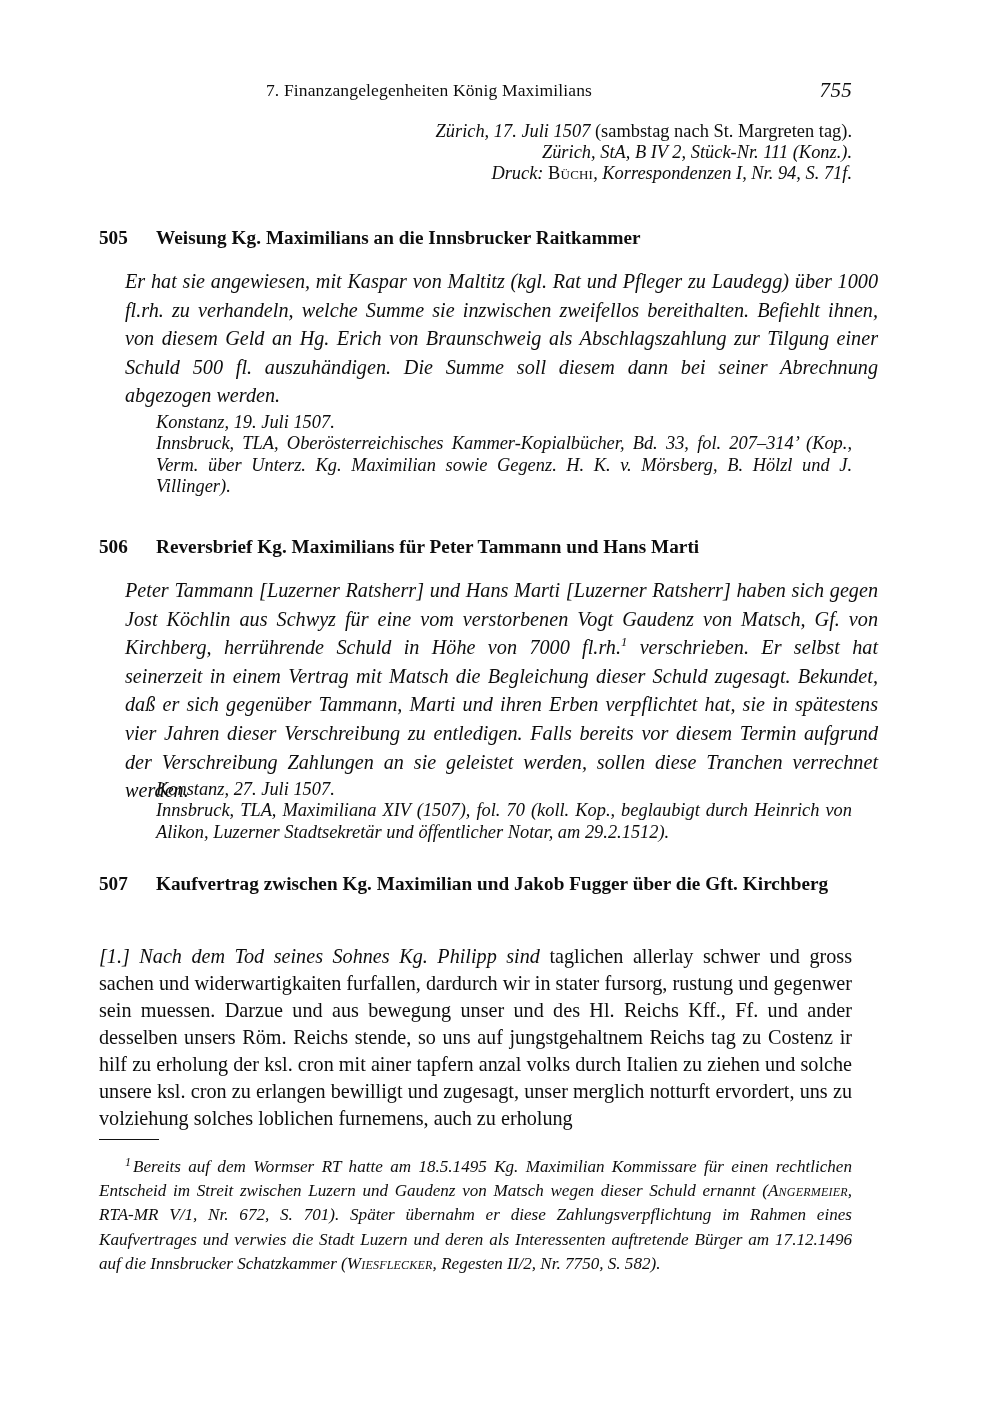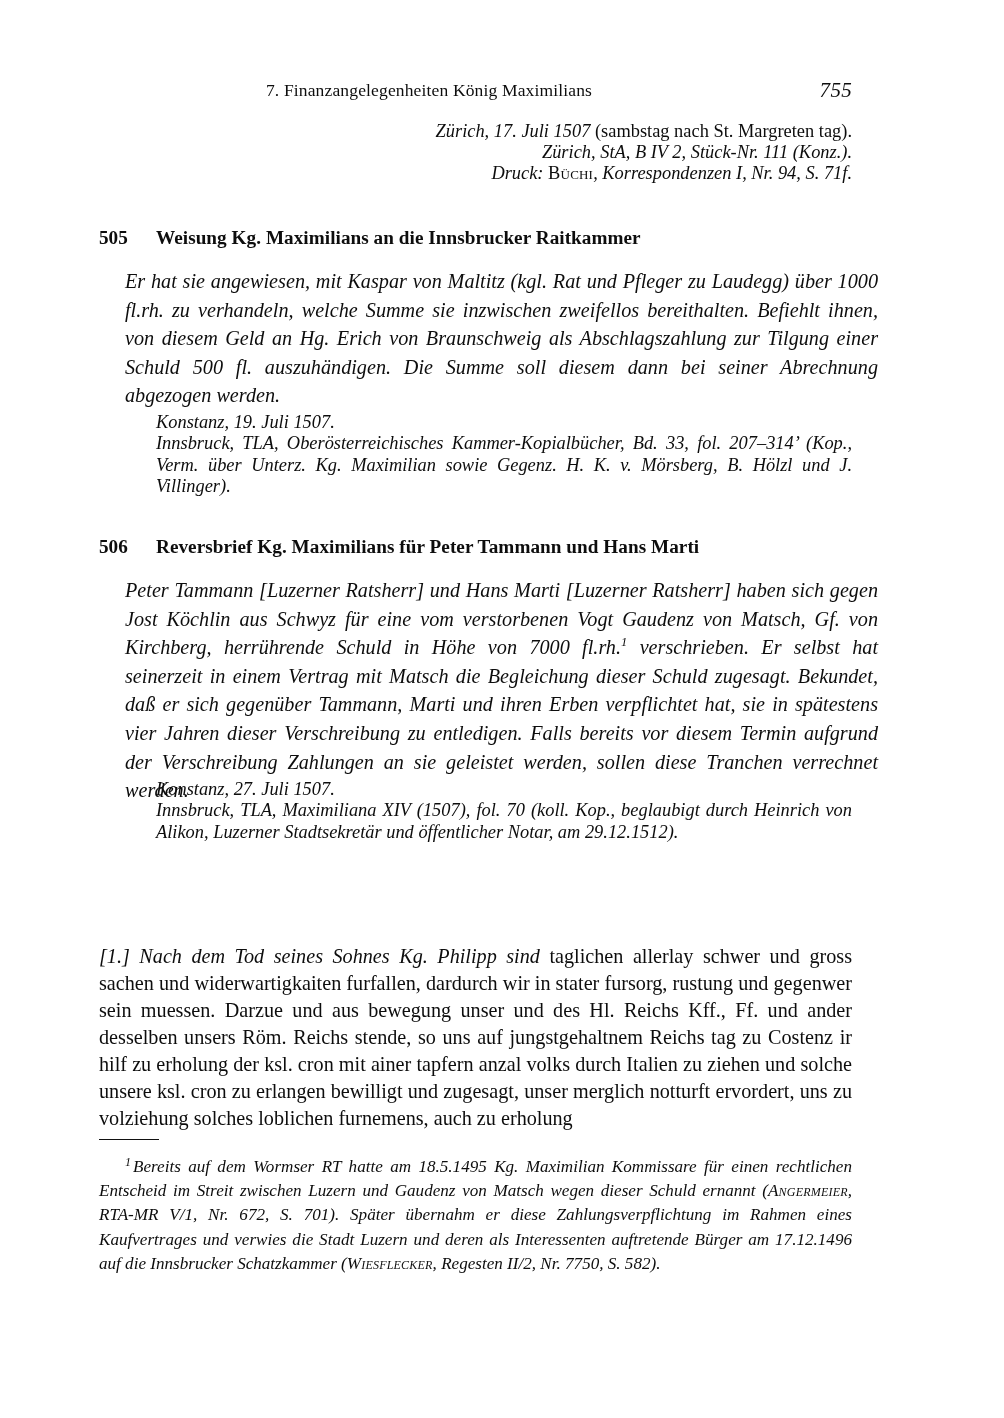--- a/index.html
+++ b/index.html
@@ -211,23 +211,27 @@
     <span class="entry-num">506</span>
     <span class="entry-title">Reversbrief Kg. Maximilians für Peter Tammann und Hans Marti</span>
   </div>
 
   <div class="regest" style="top:576px;">
     <span>Peter Tammann [Luzerner Ratsherr] und Hans Marti [Luzerner Ratsherr] haben sich gegen Jost Köchlin aus Schwyz für eine vom verstorbenen Vogt Gaudenz von Matsch, Gf. von Kirchberg, herrührende Schuld in Höhe von 7000 fl.rh.</span><sup class="ref">1</sup><span> verschrieben. Er selbst hat seinerzeit in einem Vertrag mit Matsch die Begleichung dieser Schuld zugesagt. Bekundet, daß er sich gegenüber Tammann, Marti und ihren Erben verpflichtet hat, sie in spätestens vier Jahren dieser Verschreibung zu entledigen. Falls bereits vor diesem Termin aufgrund der Verschreibung Zahlungen an sie geleistet werden, sollen diese Tranchen verrechnet werden.</span>
   </div>
 
   <div class="srcblock" style="top:779px;">
     <div class="nojust">Konstanz, 27. Juli 1507.</div>
-    <div>Innsbruck, TLA, Maximiliana XIV (1507), fol. 70 (koll. Kop., beglaubigt durch Heinrich von Alikon, Luzerner Stadtsekretär und öffentlicher Notar, am 29.12.1512).</div>
-  </div>
-
+    <div>Innsbruck, TLA, Maximiliana XIV (1507), fol. 70 (koll. Kop., beglaubigt durch Heinrich von Alikon, Luzerner Stadtsekretär und öffentlicher Notar, am 29.2.1512).</div>
+  </div>
+
+  <div class="entry-head" style="top:871px;">
+    <span class="entry-num">507</span>
+    <span class="entry-title">Kaufvertrag zwischen Kg. Maximilian und Jakob Fugger über die Gft. Kirchberg</span>
+  </div>
 
   <div class="edition" style="top:943px;">
     <i>[1.] Nach dem Tod seines Sohnes Kg. Philipp sind</i><span> taglichen allerlay schwer und gross sachen und widerwartigkaiten furfallen, dardurch wir in stater fursorg, rustung und gegenwer sein muessen. Darzue und aus bewegung unser und des Hl. Reichs Kff., Ff. und ander desselben unsers Röm. Reichs stende, so uns auf jungstgehaltnem Reichs tag zu Costenz ir hilf zu erholung der ksl. cron mit ainer tapfern anzal volks durch Italien zu ziehen und solche unsere ksl. cron zu erlangen bewilligt und zugesagt, unser merglich notturft ervordert, uns zu volziehung solches loblichen furnemens, auch zu erholung</span>
   </div>
 
   <div class="fn-rule"></div>
 
   <div class="footnote">
     <span class="fn-marker">1</span><span>Bereits auf dem Wormser RT hatte am 18.5.1495 Kg. Maximilian Kommissare für einen rechtlichen Entscheid im Streit zwischen Luzern und Gaudenz von Matsch wegen dieser Schuld ernannt (</span><span class="sc-i">Angermeier</span><span>, RTA-MR V/1, Nr. 672, S. 701). Später übernahm er diese Zahlungsverpflichtung im Rahmen eines Kaufvertrages und verwies die Stadt Luzern und deren als Interessenten auftretende Bürger am 17.12.1496 auf die Innsbrucker Schatzkammer (</span><span class="sc-i">Wiesflecker</span><span>, Regesten II/2, Nr. 7750, S. 582).</span>
   </div>

